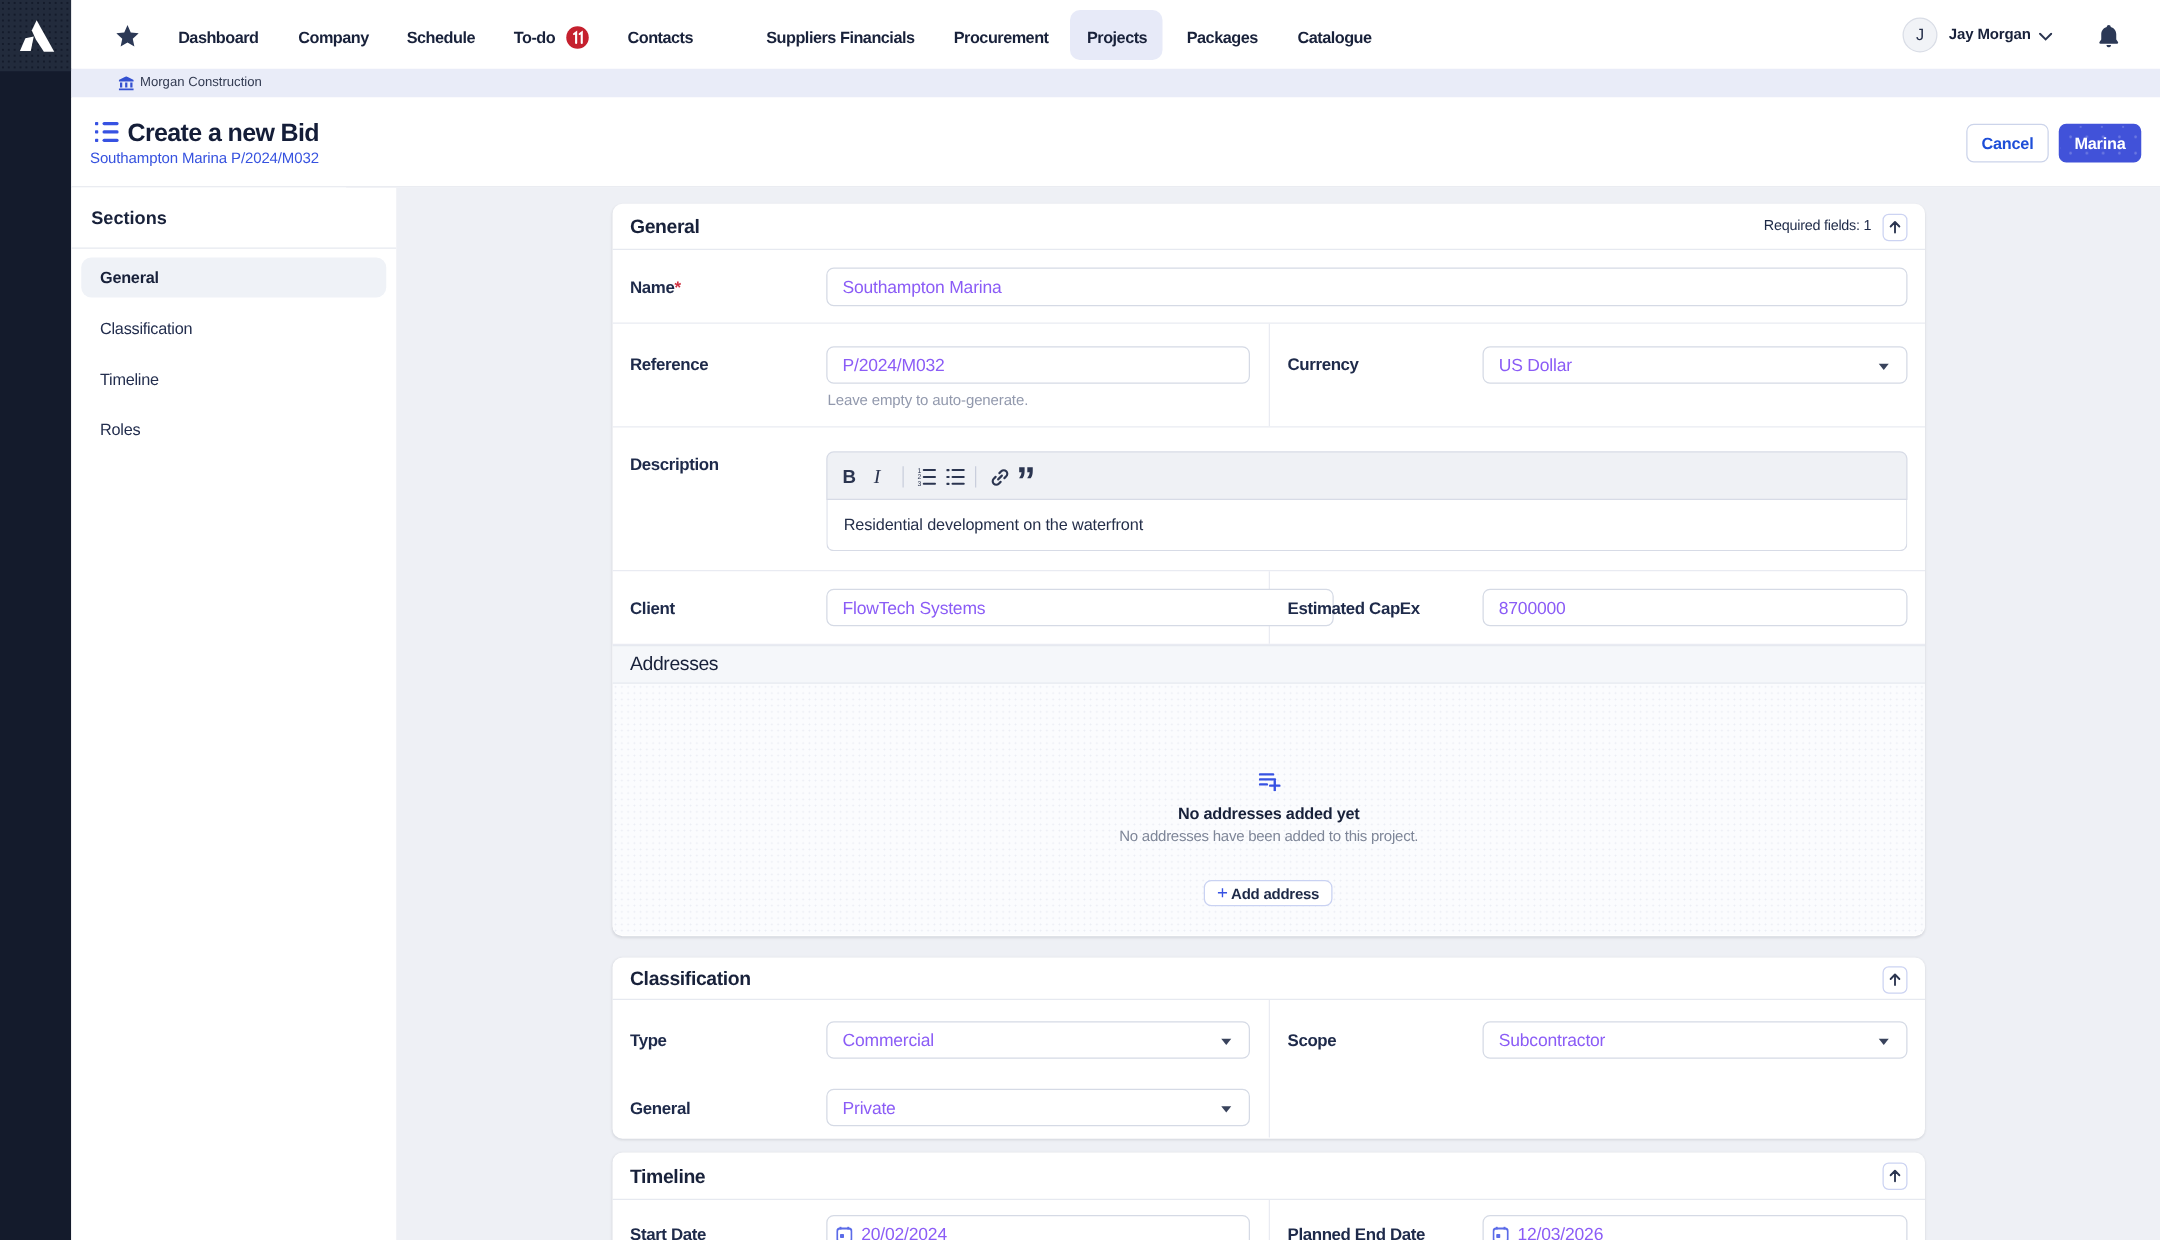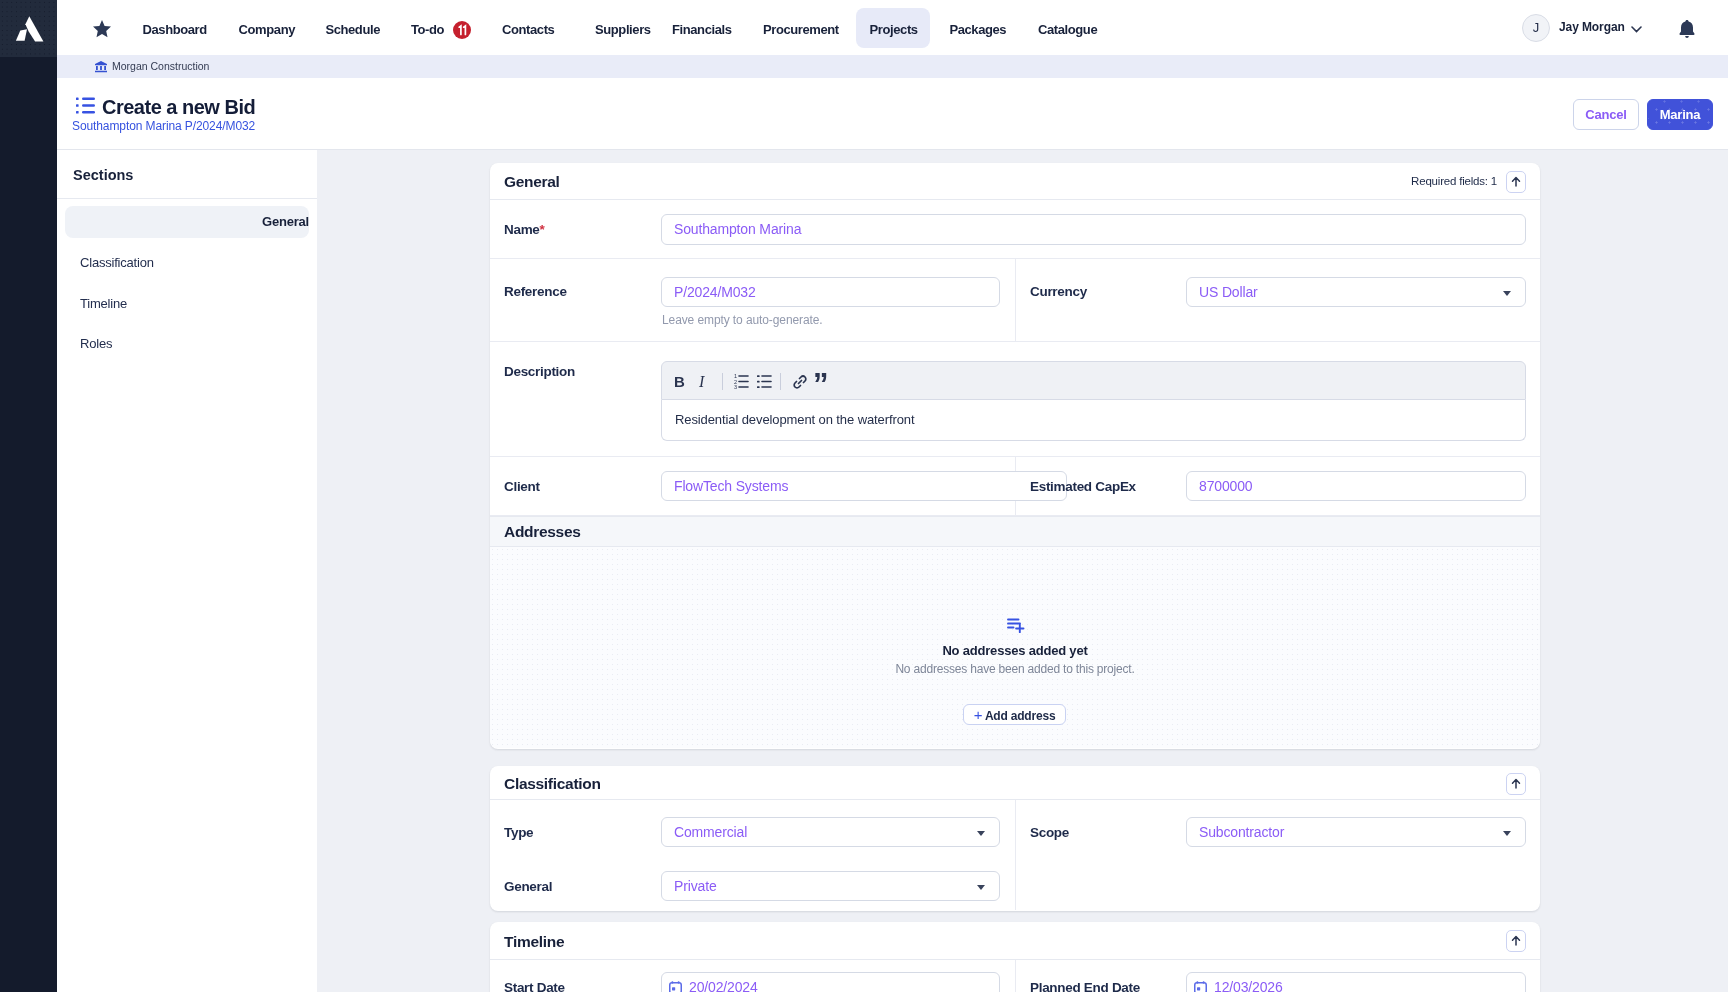--- a/index.html
+++ b/index.html
@@ -22,26 +22,26 @@
 
 
 #crumb { left:57px; top:55px; width:1671px; height:23px; background:#e9ecf8; }
 #crumbtext { left:55px; top:0; height:23px; line-height:23px; font-size:10.5px; color:#333b52; }
 
 
 #titlebar { left:57px; top:78px; width:1671px; height:72px; background:#fff; border-bottom:1px solid #e3e6ed; }
 #pagetitle { left:45px; top:18px; font-size:20px; font-weight:bold; color:#141d38; letter-spacing:-0.5px; }
 #pagesub { left:15px; top:41px; font-size:12px; color:#3652df; letter-spacing:-0.1px; }
 .btn { position:absolute; top:21px; height:31px; border-radius:6px; font-size:13px; font-weight:bold; text-align:center; line-height:29px; letter-spacing:-0.2px; }
-#btn-cancel { left:1516px; width:66px; background:#fff; border:1px solid #ccd4ea; color:#8b5cf6; }
+#btn-cancel { left:1516px; width:66px; background:#fff; border:1px solid #ccd4ea; color:#1d4ed8; }
 #btn-update { left:1590px; width:66px; background:#4152d9; color:#fff; border:1px solid #4152d9;
   background-image:radial-gradient(rgba(255,255,255,.22) 0.9px, transparent 1.2px), radial-gradient(rgba(255,255,255,.18) 0.9px, transparent 1.2px); background-size:13px 13px, 17px 17px; background-position:2px 3px, 8px 10px; }
 
 
-#secpanel { left:57px; top:150px; width:220px; height:842px; background:#fff;text-align:right; }
+#secpanel { left:57px; top:150px; width:220px; height:842px; background:#fff; }
 #sectitle { left:16px; top:17px; font-size:14.5px; font-weight:bold; color:#18213a; }
 #secdivider { left:0; top:48px; width:260px; height:1px; background:#e6e9f0; }
 .secitem { position:absolute; left:23px; font-size:13px; color:#232e4e; letter-spacing:-0.2px; }
 #sec-general { left:8px; top:56px; width:244px; height:32px; background:#eff2f7; border-radius:8px; font-weight:bold; line-height:32px; padding-left:15px; font-size:13px; letter-spacing:-0.2px; color:#18213a; }
 
 
 #content { left:317px; top:150px; width:1411px; height:842px; background:#eef0f5; }
 .card { position:absolute; left:490px; width:1050px; background:#fff; border-radius:8px;
   box-shadow:0 1px 2px rgba(16,24,40,.07), 0 1px 3px rgba(16,24,40,.05); }
 .cardhead { position:relative; border-bottom:1px solid #e6e9f0; }
@@ -53,21 +53,21 @@
 .lbl2 { position:absolute; left:540px; font-size:13.5px; font-weight:bold; color:#1e2a4a; letter-spacing:-0.3px; }
 .inp { position:absolute; height:30px; border:1px solid #d5dae5; border-radius:6px; background:#fff;
   font-size:14px; color:#8b5cf6; line-height:28px; padding-left:12px; letter-spacing:-0.15px; }
 .vdiv { position:absolute; left:525px; top:0; bottom:0; width:1px; background:#e9ebf2; }
 .caret { position:absolute; right:14px; top:13px; width:0; height:0; border-left:4.5px solid transparent; border-right:4.5px solid transparent; border-top:5px solid #39435c; }
 .helper { position:absolute; left:172px; font-size:12px; color:#9299ad; letter-spacing:-0.1px; }
 .red { color:#d03040; }
 
 
 #addrhead { position:relative; height:31px; background:#f5f7fa; border-top:1px solid #e6e9f0; border-bottom:1px solid #e6e9f0; }
-#addrhead h2 { position:absolute; left:14px; top:6px; font-size:15.5px; font-weight:bold; color:#18213a; letter-spacing:-0.3px; }
+#addrhead h2 { position:absolute; left:14px; top:6px; font-size:15.5px; font-weight:normal; color:#18213a; letter-spacing:-0.3px; }
 #emptyzone { position:relative; height:201px; background-color:#fbfcfe;
   background-image:radial-gradient(#e9ecf3 0.6px, transparent 0.85px); background-size:5px 5px;
   border-radius:0 0 8px 8px; }
 #emptytitle { position:absolute; left:0; width:100%; top:96px; text-align:center; font-size:13px; font-weight:bold; color:#18213a; letter-spacing:-0.2px; }
 #emptysub { position:absolute; left:0; width:100%; top:115px; text-align:center; font-size:12px; color:#7e8698; letter-spacing:-0.2px; }
 #addbtn { position:absolute; left:473px; top:137px; width:103px; height:21px; background:#fff; border:1px solid #c9d2f2; border-radius:6px; text-align:center; font-size:12px; font-weight:bold; color:#1d2947; line-height:19px; letter-spacing:-0.2px;margin-top:20px; }
 
 
 #toolbar { position:absolute; left:171px; top:19px; width:865px; height:39px; background:#eff1f5; border:1px solid #d7dbe6; border-radius:6px 6px 0 0; }
 #descbody { position:absolute; left:171px; top:58px; width:865px; height:41px; background:#fff; border:1px solid #d7dbe6; border-top:none; border-radius:0 0 6px 6px; font-size:13px; color:#252f4a; line-height:40px; padding-left:13px; letter-spacing:-0.1px; }
@@ -93,21 +93,21 @@
   <div class="navitem" style="left:181.6px">Company</div>
   <div class="navitem" style="left:268.4px">Schedule</div>
   <div class="navitem" style="left:354px">To-do</div>
   <div class="abs" id="badge"><svg width="18" height="18" viewBox="0 0 18 18">
         <g stroke="#fff" stroke-width="1.7" fill="none" stroke-linecap="round">
           <path d="M6.2 6.2 L7.9 5 L7.9 13.4"></path>
           <path d="M10.7 6.2 L12.4 5 L12.4 13.4"></path>
         </g>
       </svg></div>
   <div class="navitem" style="left:445px">Contacts</div>
-  <div class="navitem" style="left:538px">Suppliers</div>
+  <div class="navitem" style="left:556px">Suppliers</div>
   <div class="navitem" style="left:615px">Financials</div>
   <div class="navitem" style="left:706px">Procurement</div>
   <div class="abs" id="pill-projects"></div>
   <div class="navitem" style="left:812.6px">Projects</div>
   <div class="navitem" style="left:892.4px">Packages</div>
   <div class="navitem" style="left:981px">Catalogue</div>
   <div class="abs" id="avatar">J</div>
   <div class="navitem" style="left:1502px;top:0;font-size:12px;letter-spacing:-0.1px">Jay Morgan</div>
   <svg class="abs" style="left:1574px;top:26px" width="11" height="7" viewBox="0 0 11 7">
       <path d="M1 1 L5.5 5.5 L10 1" stroke="#2b3550" stroke-width="1.6" fill="none" stroke-linecap="round"></path>

